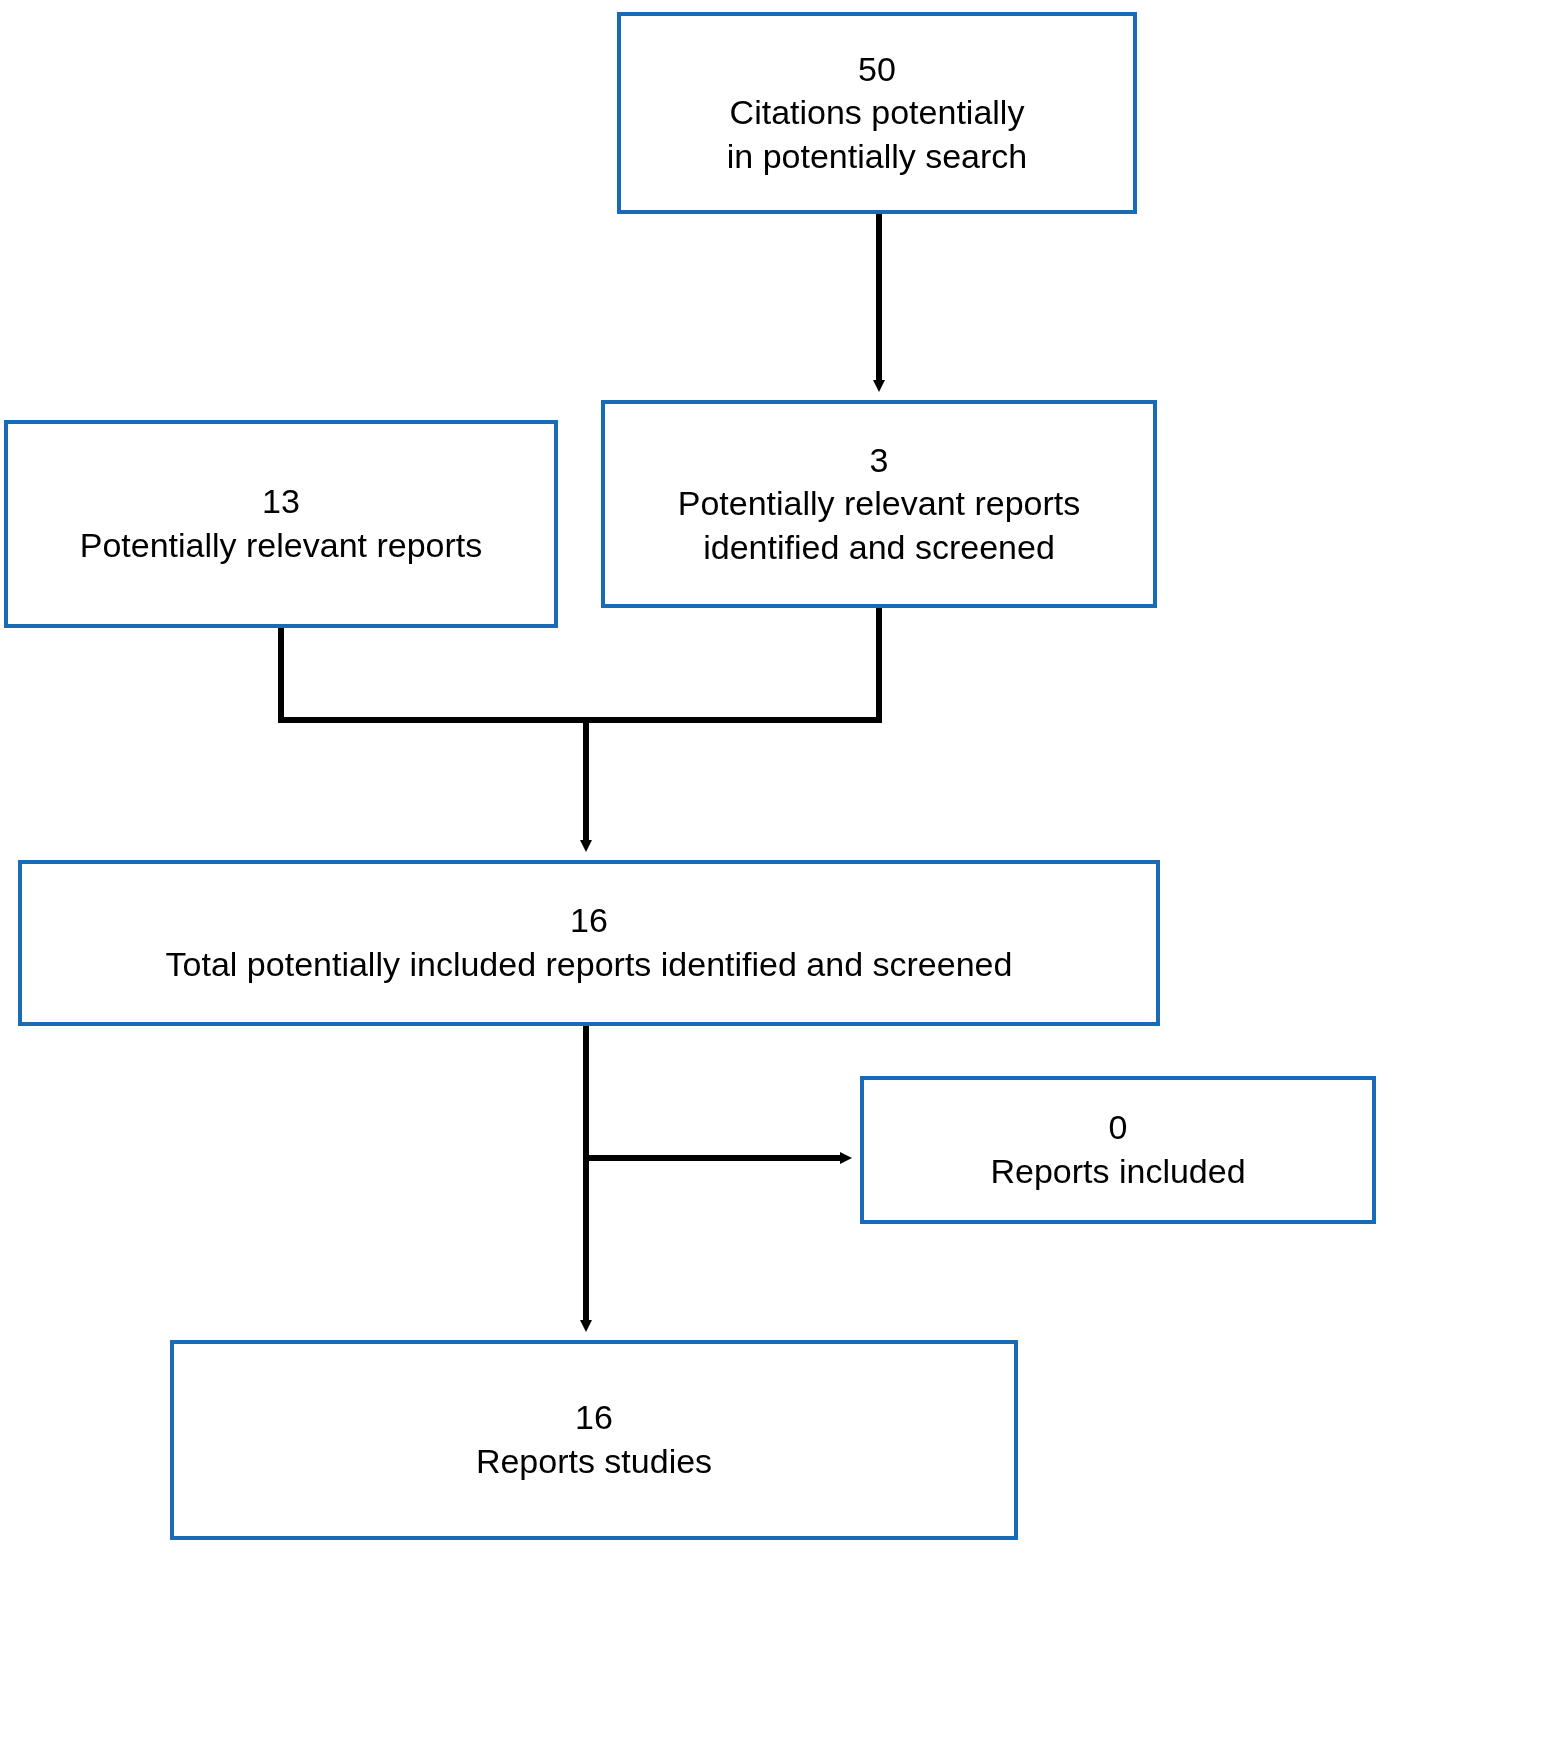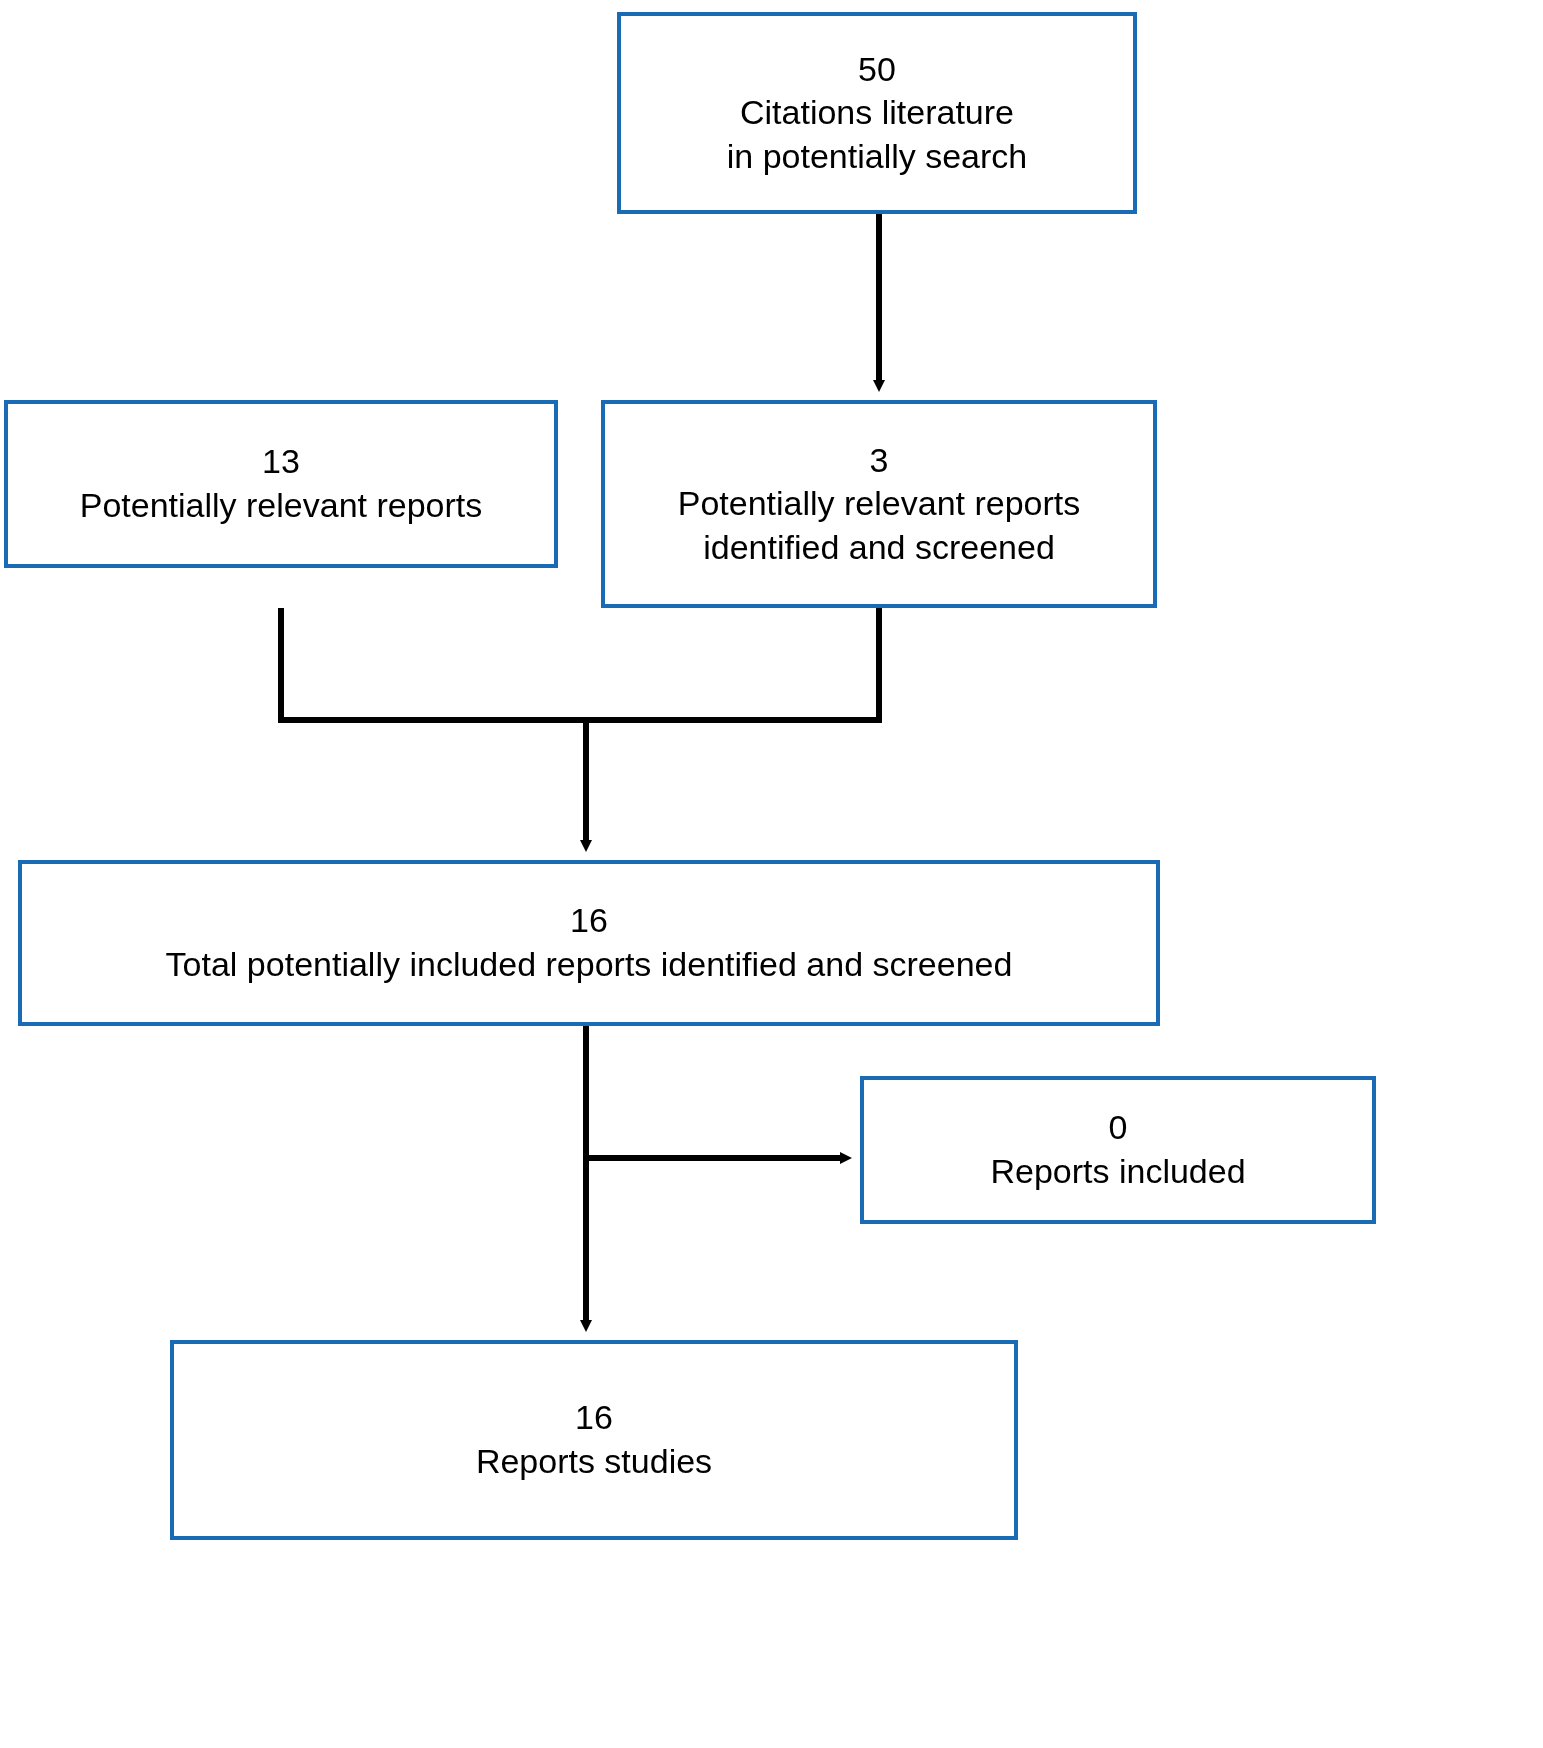--- a/index.html
+++ b/index.html
@@ -38,21 +38,21 @@
   svg.connectors {
     position: absolute;
     left: 0;
     top: 0;
     width: 1543px;
     height: 1748px;
     pointer-events: none;
   }
   
   #box-citations   { left: 617px;  top: 12px;   width: 520px;  height: 202px; }
-  #box-other       { left: 4px;    top: 400px;  width: 554px;  height: 168px; }
+  #box-other       { left: 4px;    top: 420px;  width: 554px;  height: 208px; }
   #box-screened    { left: 601px;  top: 400px;  width: 556px;  height: 208px; }
   #box-total       { left: 18px;   top: 860px;  width: 1142px; height: 166px; }
   #box-excluded    { left: 860px;  top: 1076px; width: 516px;  height: 148px; }
   #box-included    { left: 170px;  top: 1340px; width: 848px;  height: 200px; }
 </style>
 </head>
 <body>
 
 <div id="flow">
 
@@ -73,21 +73,21 @@
 
     <line x1="586" y1="720" x2="586" y2="846" stroke="#000000" stroke-width="6" marker-end="url(#arrowhead)"></line>
 
     <line x1="586" y1="1026" x2="586" y2="1326" stroke="#000000" stroke-width="6" marker-end="url(#arrowhead)"></line>
 
     <line x1="586" y1="1158" x2="846" y2="1158" stroke="#000000" stroke-width="6" marker-end="url(#arrowhead)"></line>
   </svg>
 
   <div class="box" id="box-citations">
     <span class="line">50</span>
-    <span class="line">Citations literature</span>
+    <span class="line">Citations potentially</span>
     <span class="line">in potentially search</span>
   </div>
 
   <div class="box" id="box-other">
     <span class="line">13</span>
     <span class="line">Potentially relevant reports</span>
   </div>
 
   <div class="box" id="box-screened">
     <span class="line">3</span>

